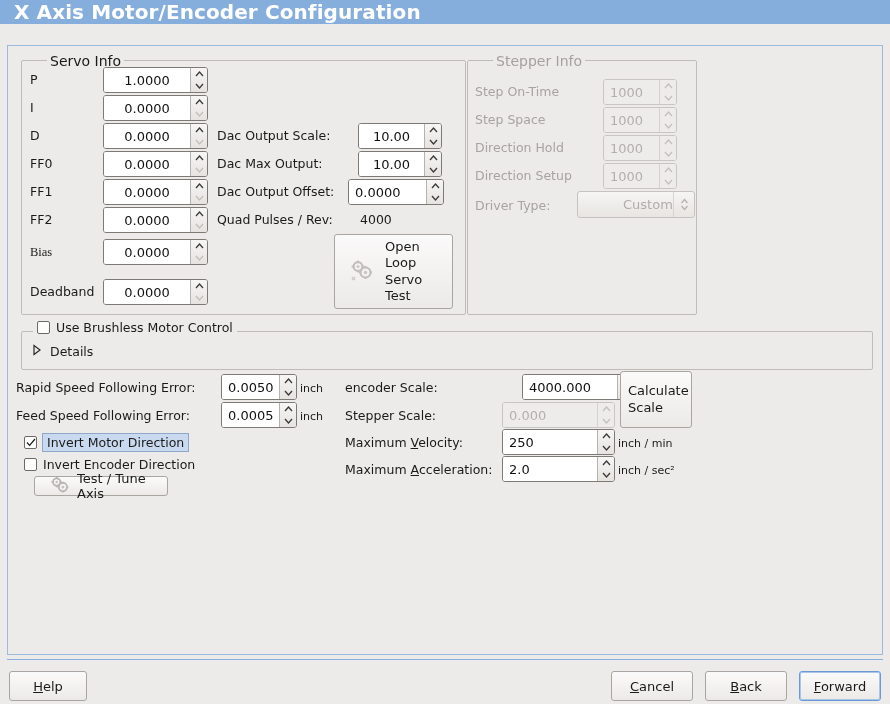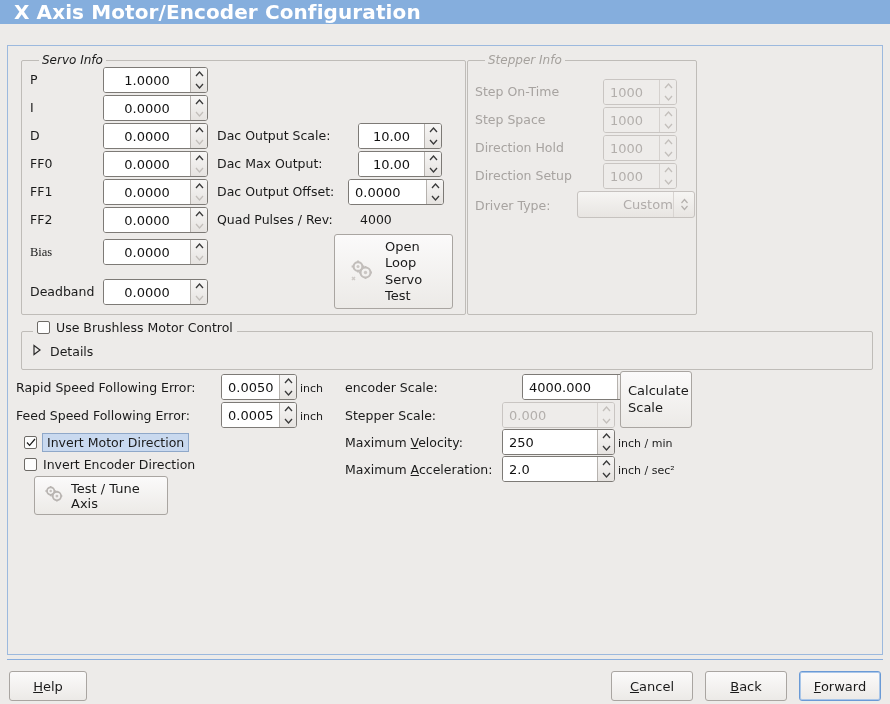--- a/index.html
+++ b/index.html
@@ -38,25 +38,24 @@
   }
 
   
   .group {
     position: absolute;
     border: 1px solid #bfbcb8;
     border-radius: 2px;
   }
   .group > .group-title {
     position: absolute;
-    top: -8px; left: 17px;
+    top: -8px; left: 25px;
     background: #edebe9;
     padding: 0 3px;
-    font-size: 12px;
-    font-style: italic;
+    font-size: 14px;
   }
   .group.disabled > .group-title { color: #a5a19d; }
 
   
   .lbl { position: absolute; white-space: nowrap; font-size: 12.5px; line-height: 1; }
   .lbl.dis { color: #a7a3a0; }
 
   
   .spin {
     position: absolute;
@@ -537,21 +536,21 @@
         </svg>
     </span>
     <span class="ctext sel">Invert Motor Direction</span>
   </div>
 
   <div class="chk" style="left:16px; top:411px;">
     <span class="box"></span>
     <span class="ctext">Invert Encoder Direction</span>
   </div>
 
-  <div class="btn" style="left:26px; top:430px; width:134px; height:39px; justify-content:flex-start; padding-left:8px;">
+  <div class="btn" style="left:26px; top:430px; width:134px; height:20px; justify-content:flex-start; padding-left:14px;">
     <span class="gear-icon" style="margin-right:6px;">
       <svg width="22" height="20" viewBox="0 0 26 24">
         <g fill="none" stroke="#b8b4b1" stroke-width="2.1">
           <circle cx="9" cy="8.5" r="4.4"></circle>
           <circle cx="16.5" cy="14.5" r="5"></circle>
         </g>
         <g fill="#c4c0bd">
           <circle cx="9" cy="8.5" r="1.5"></circle>
           <circle cx="16.5" cy="14.5" r="1.7"></circle>
         </g>

